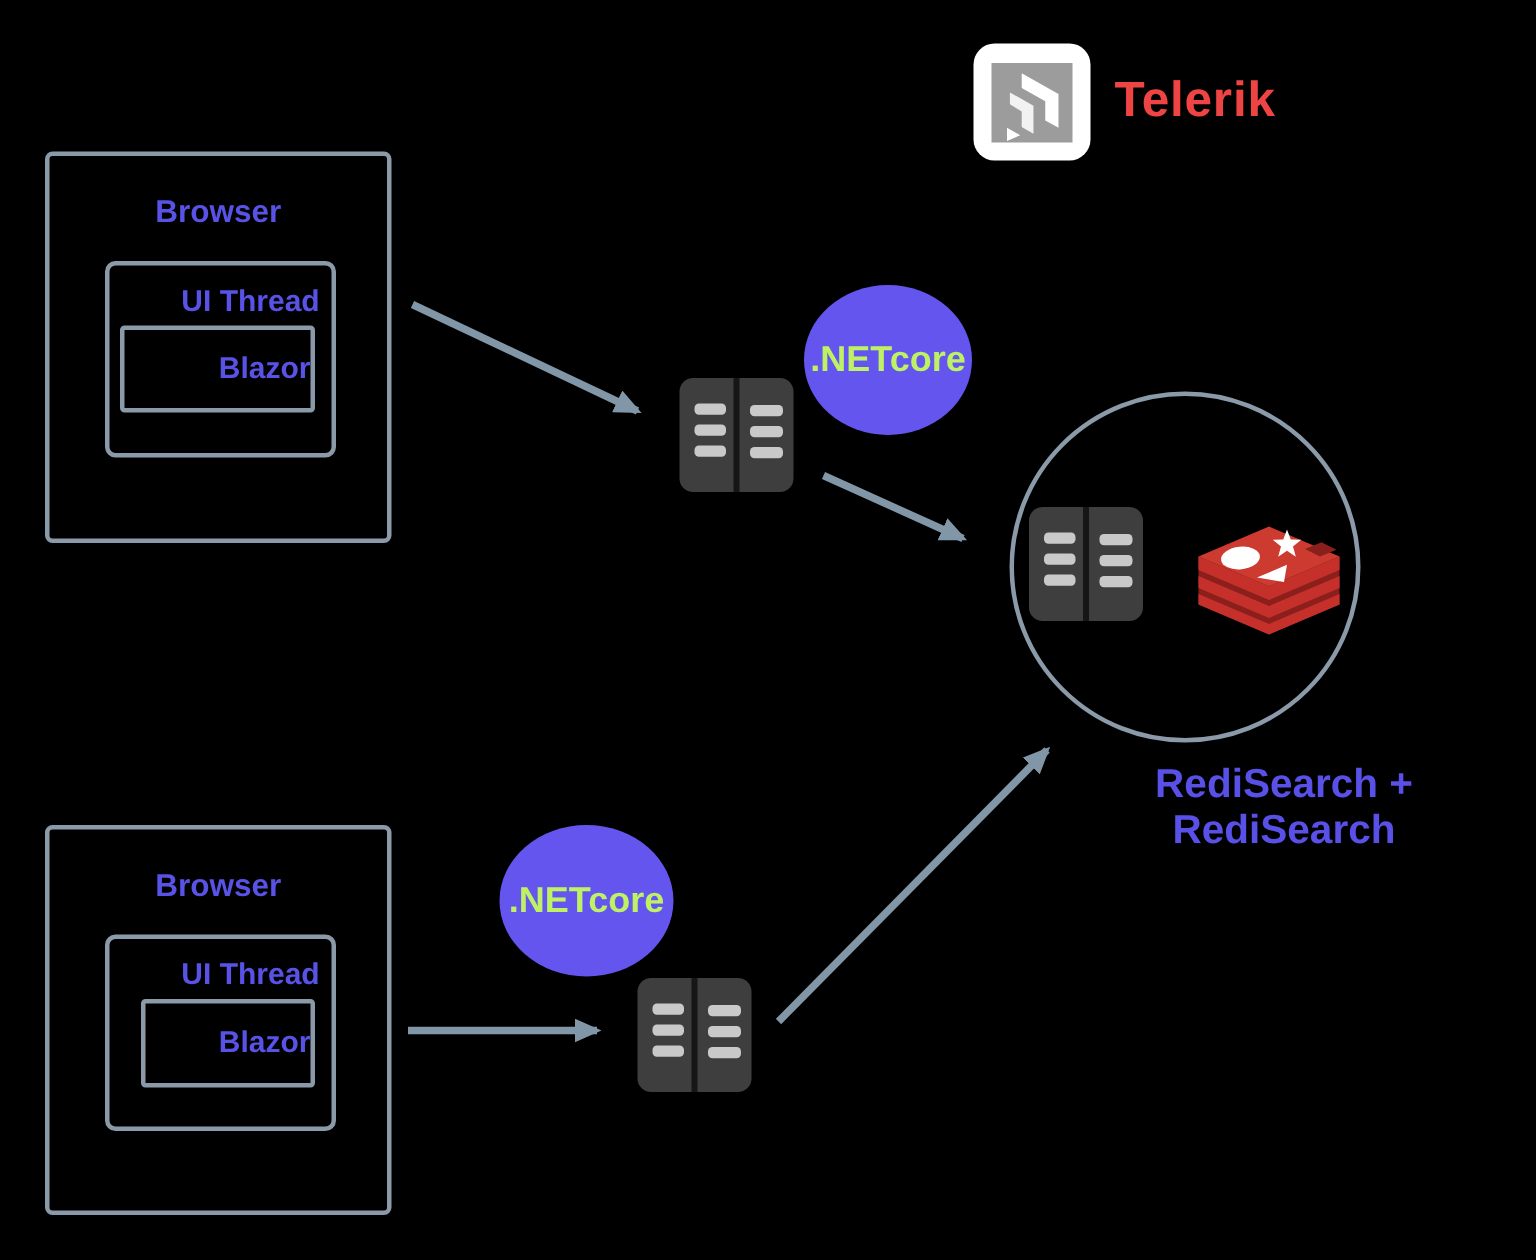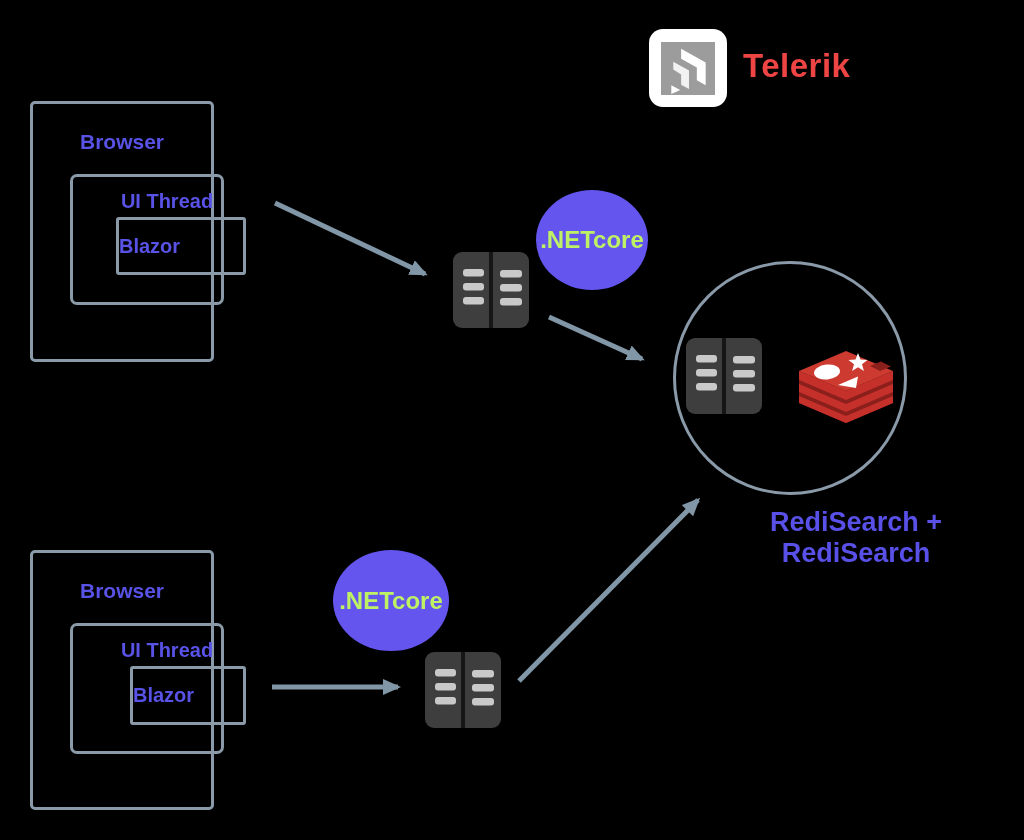--- a/index.html
+++ b/index.html
@@ -16,38 +16,38 @@
   .logo-inner{
     width:54px;height:53px;background:#9c9c9c;
     display:flex;align-items:center;justify-content:center;
   }
   .brand-text{
     position:absolute;left:743px;top:47px;
     font-size:33px;font-weight:bold;color:#ef4444;letter-spacing:0.5px;
   }
   
   .browser-box{
-    position:absolute;width:184px;height:261px;box-sizing:border-box;
+    position:absolute;width:231px;height:261px;box-sizing:border-box;
     border:3px solid #8b9aa9;border-radius:5px;
   }
   #browser-top{left:30px;top:101px;}
   #browser-bottom{left:30px;top:550px;height:260px;}
   .box-label{
     text-align:center;font-weight:bold;color:#5952e6;font-size:21px;
   }
   .browser-box > .box-label{padding-top:26px;}
   .ui-box{
     position:absolute;left:37px;top:70px;width:154px;height:131px;box-sizing:border-box;
     border:3px solid #8b9aa9;border-radius:7px;padding-left:40px;
   }
   .ui-box > .box-label{padding-top:13px;font-size:20px;}
   .blazor-box{
     position:absolute;box-sizing:border-box;
     border:3px solid #8b9aa9;border-radius:3px;
-    display:flex;align-items:center;justify-content:flex-start;margin-left:36px;
+    display:flex;align-items:center;justify-content:flex-end;
   }
   #browser-top .blazor-box{left:7px;top:40px;width:130px;height:58px;}
   #browser-bottom .blazor-box{left:21px;top:40px;width:116px;height:59px;}
   .blazor-box .box-label{font-size:20px;padding-top:0;}
   
   .netcore{
     position:absolute;border-radius:50%;background:#6355ee;color:#bef264;
     display:flex;align-items:center;justify-content:center;
     font-size:24px;font-weight:bold;
   }

